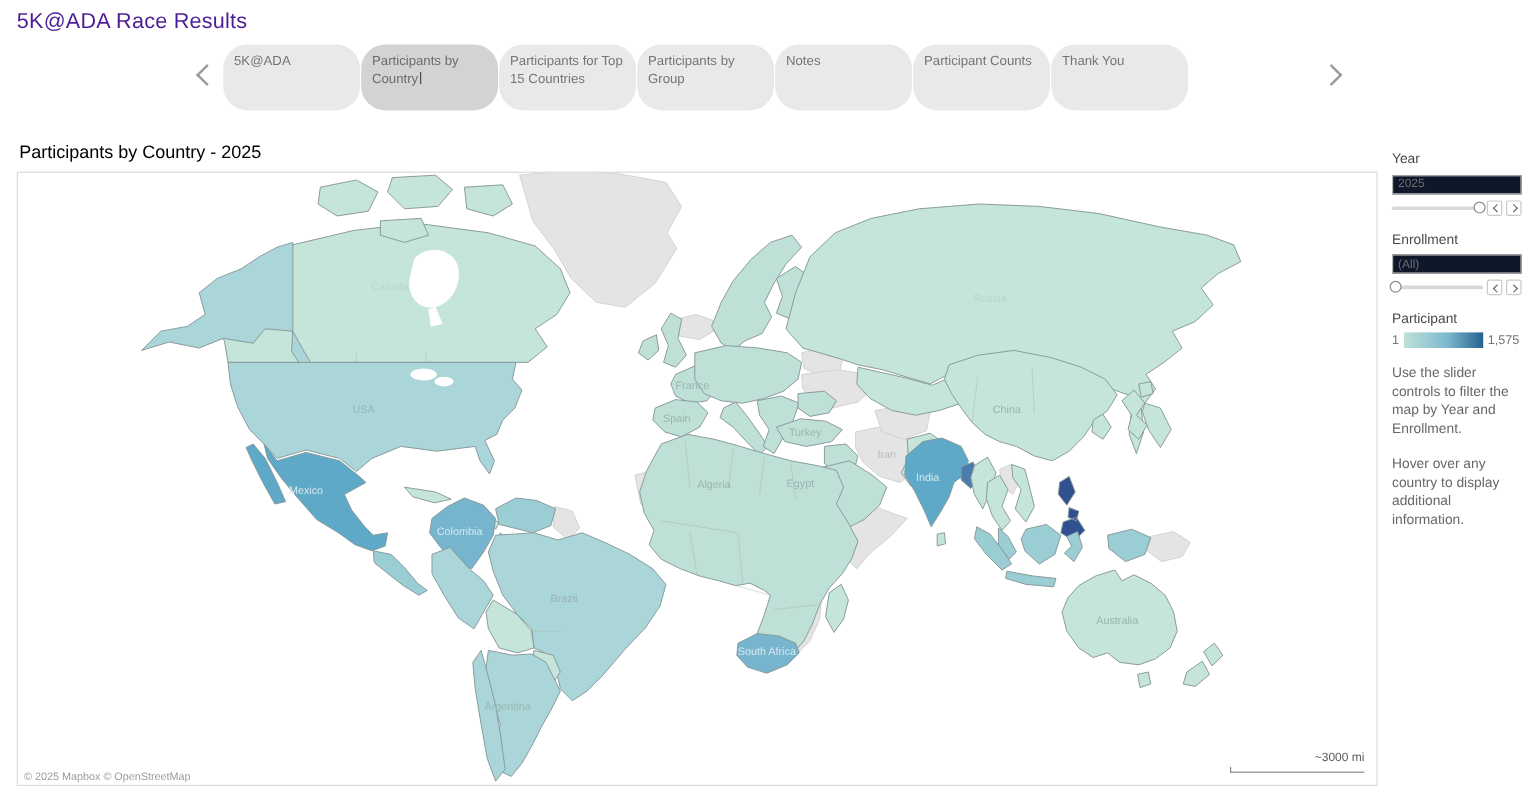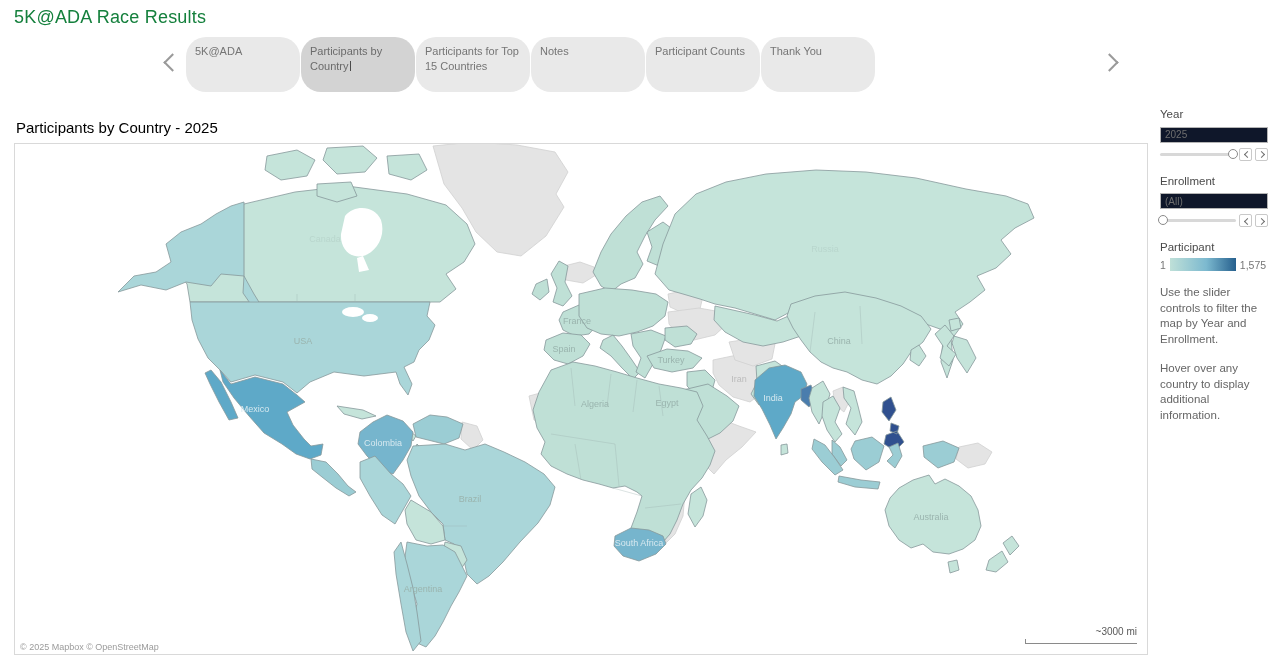--- a/index.html
+++ b/index.html
@@ -1,20 +1,20 @@
 <!DOCTYPE html>
 <html><head>
 <meta charset="utf-8">
 <style>
   * { margin:0; padding:0; box-sizing:border-box; }
   html,body { width:1280px; height:666px; background:#fff; overflow:hidden;
               font-family:"Liberation Sans","DejaVu Sans",sans-serif; }
 
   
-  .page-title { position:absolute; left:14px; top:7px; font-size:18px; color:#15803d; letter-spacing:.2px; }
+  .page-title { position:absolute; left:14px; top:7px; font-size:18px; color:#4c1d95; letter-spacing:.2px; }
 
   
   .tabbar { position:absolute; left:0; top:37px; width:1280px; height:55px; }
   .nav-arrow { position:absolute; top:14px; width:26px; height:26px; cursor:pointer; }
   .nav-arrow span { position:absolute; top:5px; left:8px; width:13px; height:13px;
                     border-left:2px solid #9a9a9a; border-bottom:2px solid #9a9a9a; }
   .nav-prev { left:158px; } .nav-prev span { transform:rotate(45deg); }
   .nav-next { left:1100px; } .nav-next span { transform:rotate(225deg); left:3px; }
   .tabs { position:absolute; left:186px; top:0; display:flex; }
   .tab { width:114px; height:55px; background:#e9e9e9; margin-right:1px; padding:7px 9px;
@@ -37,21 +37,21 @@
   .map-label.on-dark { fill:#d6e8ef; }
   .map-label.on-gray { fill:#bcbcbc; }
   .map-label.faint { fill:#b9d6cd; }
   .attribution { position:absolute; left:0; bottom:0; background:rgba(255,255,255,.78);
                  font-size:9px; color:#9b9b9b; padding:2px 5px; }
   .scalebar { position:absolute; right:10px; bottom:10px; width:112px; text-align:right; }
   .scalebar .scale-text { font-size:10px; color:#585858; padding-bottom:2px; display:block; }
   .scalebar .scale-line { height:5px; border-bottom:1px solid #8a8a8a; border-left:1px solid #8a8a8a; }
 
   
-  .sidebar { position:absolute; left:1160px; top:108px; width:112px; }
+  .sidebar { position:absolute; left:1160px; top:127px; width:112px; }
   .f-label { font-size:11.5px; color:#4a4a4a; margin-bottom:4px; }
   .f-input { width:108px; height:16px; border:1px solid #b5b5b5; font-size:10px; color:#6e6e6e;
              padding:1px 4px; font-family:"Liberation Sans","DejaVu Sans",sans-serif; background:#0f172a; }
   .slider-row { display:flex; align-items:center; margin-top:5px; margin-bottom:14px; }
   .slider-track { position:relative; width:76px; height:3px; background:#d8d8d8; border-radius:2px; }
   .slider-handle { position:absolute; top:-4px; width:10px; height:10px; border-radius:50%;
                    background:#fff; border:1px solid #8a8a8a; cursor:pointer; }
   .handle-end { right:-2px; } .handle-start { left:-2px; }
   .spin { width:13px; height:13px; border:1px solid #c9c9c9; border-radius:2px; margin-left:3px;
           position:relative; cursor:pointer; background:#fff; }
@@ -73,20 +73,21 @@
 <div class="page-title">5K@ADA Race Results</div>
 
 <div class="tabbar">
   <div class="nav-arrow nav-prev">
       <span></span>
     </div>
   <div class="tabs">
     <div class="tab"><span>5K@ADA</span></div>
     <div class="tab selected"><span>Participants by Country</span><span class="caret"></span></div>
     <div class="tab"><span>Participants for Top 15 Countries</span></div>
+    <div class="tab"><span>Participants by Group</span></div>
     <div class="tab"><span>Notes</span></div>
     <div class="tab"><span>Participant Counts</span></div>
     <div class="tab"><span>Thank You</span></div>
   </div>
   <div class="nav-arrow nav-next">
       <span></span>
     </div>
 </div>
 
 <div class="view-title">Participants by Country - 2025</div>

